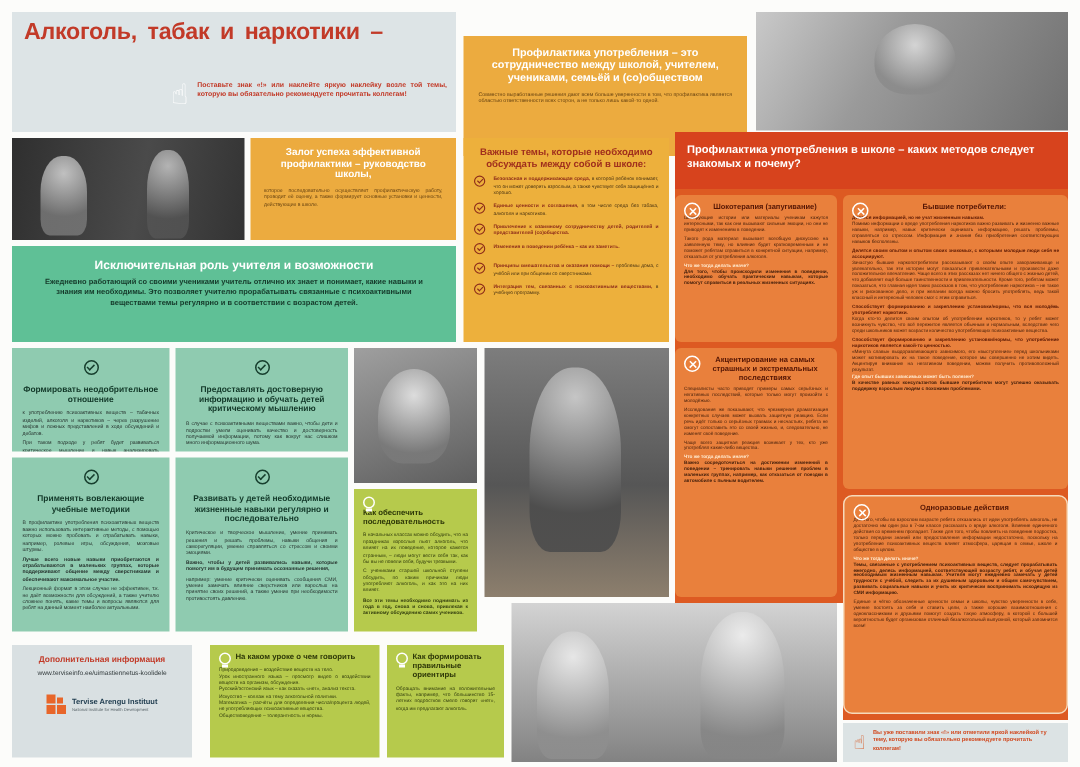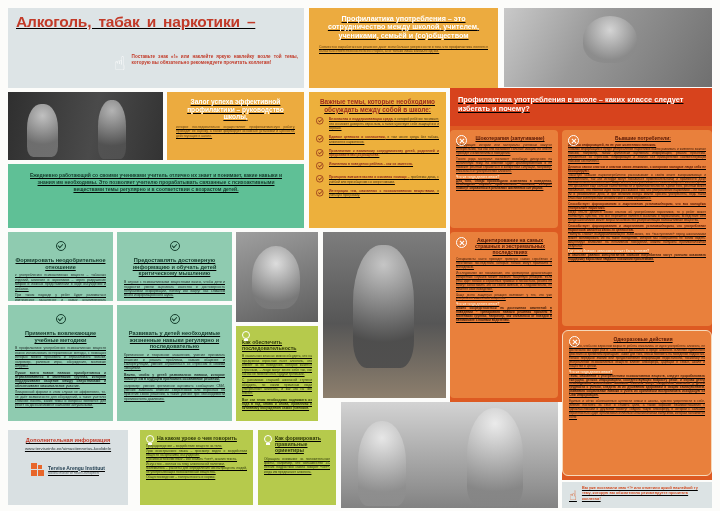--- a/index.html
+++ b/index.html
@@ -1,17 +1,17 @@
 <!DOCTYPE html>
 <html><head>
 <meta charset="utf-8">
 <style>
   html,body{margin:0;padding:0;background:#ffffff;}
   #poster{position:relative;width:720px;height:511px;background:#fcfcfa;font-family:"Liberation Sans",sans-serif;overflow:hidden;}
-  .blk{position:absolute;box-sizing:border-box;overflow:hidden;text-decoration:underline;}
+  .blk{position:absolute;box-sizing:border-box;overflow:hidden;}
   .photo{background:linear-gradient(135deg,#b9b9b9,#7e7e7e);}
   p{margin:0 0 2px 0;}
   
   .ic{display:inline-block;position:relative;border:1px solid currentColor;border-radius:50%;flex:none;}
   .ic-check{width:8px;height:8px;}
   .ic-check::after{content:"";position:absolute;left:1.6px;top:1.8px;width:3.6px;height:1.8px;border-left:1px solid currentColor;border-bottom:1px solid currentColor;transform:rotate(-45deg);}
   .ic-x{width:9px;height:9px;}
   .ic-x::before,.ic-x::after{content:"";position:absolute;left:50%;top:1.6px;bottom:1.6px;width:1px;background:currentColor;}
   .ic-x::before{transform:translateX(-50%) rotate(45deg);}
   .ic-x::after{transform:translateX(-50%) rotate(-45deg);}
@@ -21,21 +21,21 @@
   
   .title-block{left:8px;top:8px;width:296px;height:80px;background:#dde4e6;padding:5px 8px;}
   .main-title{font-size:15.5px;font-weight:700;color:#c23a28;line-height:1.12;word-spacing:3px;letter-spacing:-.2px;}
   .instr-row{position:absolute;left:106px;top:46px;width:184px;display:flex;gap:6px;}
   .instr-row .hand{color:#ffffff;font-size:19px;}
   .instr-text{font-size:4.6px;font-weight:700;color:#c23a28;line-height:1.35;text-align:justify;}
   
   .amber{background:#ecab3f;}
   .amber-h{color:#ffffff;font-weight:700;text-align:center;line-height:1.15;}
   .amber-sub{color:#6a4512;line-height:1.3;text-align:justify;}
-  .coop-block{left:309px;top:8px;width:189px;height:80px;padding:7px 10px 5px;}
+  .coop-block{left:309px;top:24px;width:189px;height:80px;padding:7px 10px 5px;}
   .coop-block .amber-h{font-size:7.2px;}
   .coop-block .amber-sub{font-size:3.5px;margin-top:5px;}
   .zalog-block{left:167px;top:92px;width:137px;height:68px;padding:6px 9px 4px;}
   .zalog-block .amber-h{font-size:6.6px;}
   .zalog-block .amber-sub{font-size:3.4px;margin-top:4px;}
   
   .photo-top-right{left:504px;top:8px;width:208px;height:79px;background:linear-gradient(120deg,#c9c9c9 0%,#9a9a9a 40%,#6f6f6f 100%);}
   .photo-top-right::after{content:"";position:absolute;left:38%;top:10%;width:26%;height:60%;border-radius:50% 50% 40% 40%;background:radial-gradient(circle at 50% 30%,#e4e4e4,#8a8a8a 70%);opacity:.8;}
   .photo-blackboard{left:8px;top:92px;width:155px;height:68px;background:linear-gradient(100deg,#2f2f2f,#4a4a4a 55%,#333);}
   .photo-blackboard::before{content:"";position:absolute;left:12%;top:18%;width:20%;height:78%;background:radial-gradient(circle at 50% 22%,#d8d8d8,#777 65%);border-radius:45% 45% 20% 20%;opacity:.85;}
@@ -137,20 +137,21 @@
   <div class="blk photo photo-top-right"></div>
 
   <div class="blk photo photo-blackboard"></div>
 
   <div class="blk amber zalog-block">
     <div class="amber-h">Залог успеха эффективной профилактики – руководство школы,</div>
     <div class="amber-sub">которое последовательно осуществляет профилактическую работу, проводит её оценку, а также формирует основные установки и ценности, действующие в школе.</div>
   </div>
 
   <div class="blk green-banner">
+    <h2>Исключительная роль учителя и возможности</h2>
     <p>Ежедневно работающий со своими учениками учитель отлично их знает и понимает, какие навыки и знания им необходимы. Это позволяет учителю прорабатывать связанные с психоактивными веществами темы регулярно и в соответствии с возрастом детей.</p>
   </div>
 
   <div class="blk topics-block">
     <h2>Важные темы, которые необходимо обсуждать между собой в школе:</h2>
     <div class="topic">
         <span class="ic ic-check"></span>
         <p><span class="b">Безопасная и поддерживающая среда,</span><span> в которой ребёнок понимает, что он может доверять взрослым, а также чувствует себя защищённо и хорошо.</span></p>
       </div>
     <div class="topic">
@@ -212,21 +213,21 @@
     <p class="b">Все эти темы необходимо поднимать из года в год, снова и снова, привлекая к активному обсуждению самих учеников.</p>
   </div>
 
   <div class="blk photo photo-man"></div>
   <div class="blk photo photo-group"></div>
 
   <div class="blk orange-bg-a"></div>
   <div class="blk orange-bg-b"></div>
 
   <div class="blk avoid-header">
-    <h2>Профилактика употребления в школе – каких классе следует избегать и почему?</h2>
+    <h2>Профилактика употребления в школе – каких методов следует знакомых и почему?</h2>
   </div>
 
   <div class="blk opanel shock-panel">
     <div class="head">
         <span class="ic ic-x"></span>
         <h3>Шокотерапия (запугивание)</h3>
       </div>
     <p>Шокирующие истории или материалы ученикам кажутся интересными, так как они вызывают сильные эмоции, но они не приводят к изменениям в поведении.</p>
     <p>Такого рода материал вызывает всеобщую дискуссию на заявленную тему, но влияние будет кратковременным и не поможет ребятам справиться в конкретной ситуации, например, отказаться от употребления алкоголя.</p>
     <p class="q">Что же тогда делать иначе?</p>

